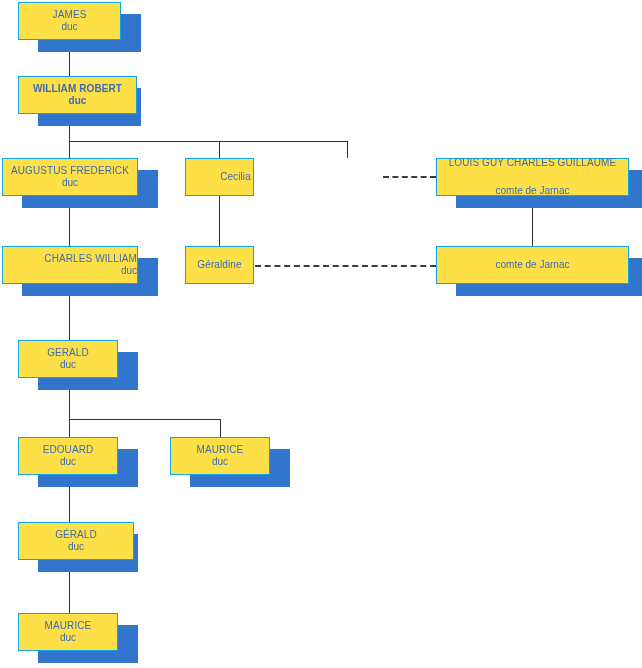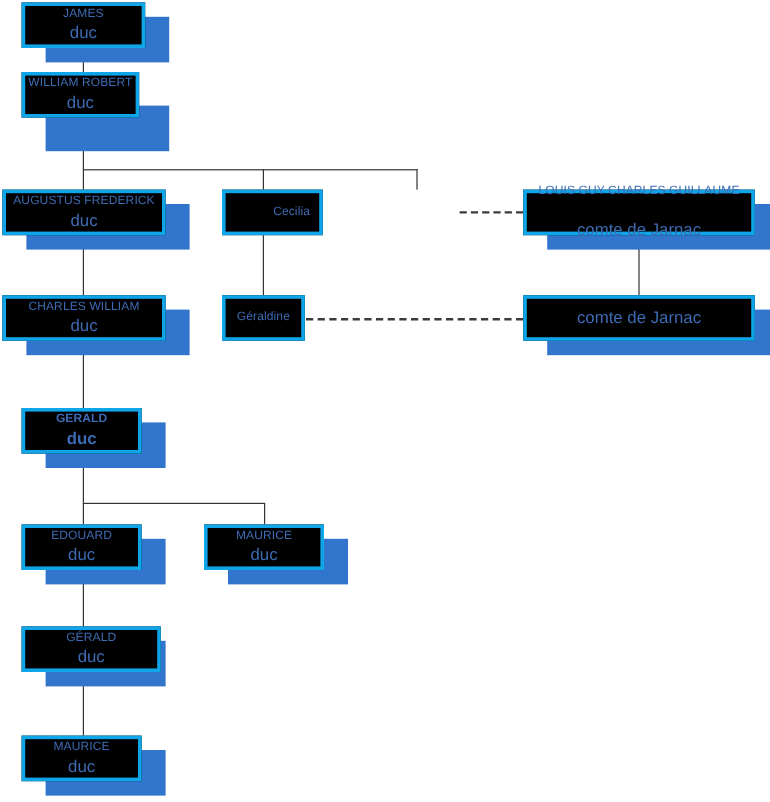--- a/index.html
+++ b/index.html
@@ -27,38 +27,38 @@
   .line.h { height: 1px; }
   .line.dashed-h {
     height: 0;
     background: none;
     border-top: 2px dashed #3b3b3b;
   }
   
   .node {
     position: absolute;
     box-sizing: border-box;
-    background: #000000;
-    border: 3px solid #0ea5e9;
+    background: #fde047;
+    border: 1px solid #0ea5e9;
     display: flex;
     flex-direction: column;
     align-items: center;
     justify-content: center;
     text-align: center;
     color: #3d6bb3;
     line-height: 1.25;
     z-index: 3;
   }
   .node .nm {
     font-size: 10px;
     letter-spacing: 0.1px;
     white-space: nowrap;
   }
   .node .ttl {
-    font-size: 14px;
+    font-size: 10px;
     white-space: nowrap;
   }
   
   .shadow {
     position: absolute;
     background: #3275cd;
     z-index: 1;
   }
 </style>
 </head>
@@ -82,51 +82,51 @@
     <div class="line v" style="left: 69px; top: 475px; height: 47px;"></div>
     <div class="line v" style="left: 69px; top: 560px; height: 53px;"></div>
     <div class="line dashed-h" style="left: 383px; top: 176px; width: 53px;"></div>
     <div class="line dashed-h" style="left: 255px; top: 265px; width: 181px;"></div>
     <div class="shadow" style="left: 38px; top: 14px; width: 103px; height: 38px;"></div>
     <div class="node" style="left: 18px; top: 2px; width: 103px; height: 38px;">
       <div class="nm">JAMES</div>
       <div class="ttl">duc</div>
     </div>
     <div class="shadow" style="left: 38px; top: 88px; width: 103px; height: 38px;"></div>
-    <div class="node" style="left: 18px; top: 60px; width: 98px; height: 38px;">
+    <div class="node" style="left: 18px; top: 76px; width: 119px; height: 38px; font-weight: bold;">
       <div class="nm">WILLIAM ROBERT</div>
       <div class="ttl">duc</div>
     </div>
     <div class="shadow" style="left: 22px; top: 170px; width: 136px; height: 38px;"></div>
     <div class="node" style="left: 2px; top: 158px; width: 136px; height: 38px;">
       <div class="nm">AUGUSTUS FREDERICK</div>
       <div class="ttl">duc</div>
     </div>
-    <div class="node" style="left: 185px; top: 158px; width: 84px; height: 38px; padding-left: 32px;">
+    <div class="node" style="left: 185px; top: 158px; width: 69px; height: 38px; padding-left: 32px;">
       <div class="nm">Cecilia</div>
     </div>
     <div class="shadow" style="left: 456px; top: 170px; width: 193px; height: 38px;"></div>
     <div class="node" style="left: 436px; top: 158px; width: 193px; height: 38px; gap: 16px;">
       <div class="nm">LOUIS GUY CHARLES GUILLAUME</div>
       <div class="ttl">comte de Jarnac</div>
     </div>
     <div class="shadow" style="left: 22px; top: 258px; width: 136px; height: 38px;"></div>
-    <div class="node" style="left: 2px; top: 246px; width: 136px; height: 38px;">
+    <div class="node" style="left: 2px; top: 246px; width: 136px; height: 38px; align-items: flex-end;">
       <div class="nm">CHARLES WILLIAM</div>
       <div class="ttl">duc</div>
     </div>
     <div class="node" style="left: 185px; top: 246px; width: 69px; height: 38px;">
       <div class="nm">Géraldine</div>
     </div>
     <div class="shadow" style="left: 456px; top: 258px; width: 193px; height: 38px;"></div>
     <div class="node" style="left: 436px; top: 246px; width: 193px; height: 38px;">
       <div class="ttl">comte de Jarnac</div>
     </div>
     <div class="shadow" style="left: 38px; top: 352px; width: 100px; height: 38px;"></div>
-    <div class="node" style="left: 18px; top: 340px; width: 100px; height: 38px; font-weight: bold;">
+    <div class="node" style="left: 18px; top: 340px; width: 100px; height: 38px;">
       <div class="nm">GERALD</div>
       <div class="ttl">duc</div>
     </div>
     <div class="shadow" style="left: 38px; top: 449px; width: 100px; height: 38px;"></div>
     <div class="node" style="left: 18px; top: 437px; width: 100px; height: 38px;">
       <div class="nm">EDOUARD</div>
       <div class="ttl">duc</div>
     </div>
     <div class="shadow" style="left: 190px; top: 449px; width: 100px; height: 38px;"></div>
     <div class="node" style="left: 170px; top: 437px; width: 100px; height: 38px;">

